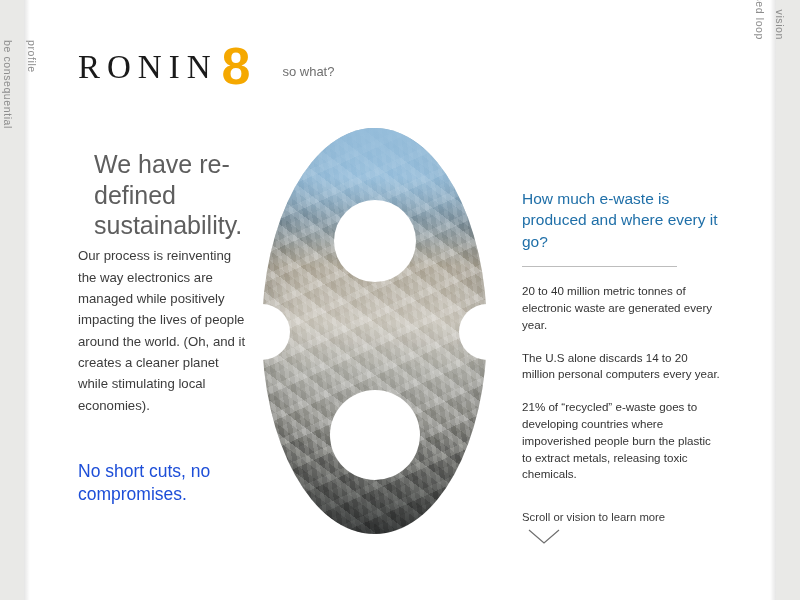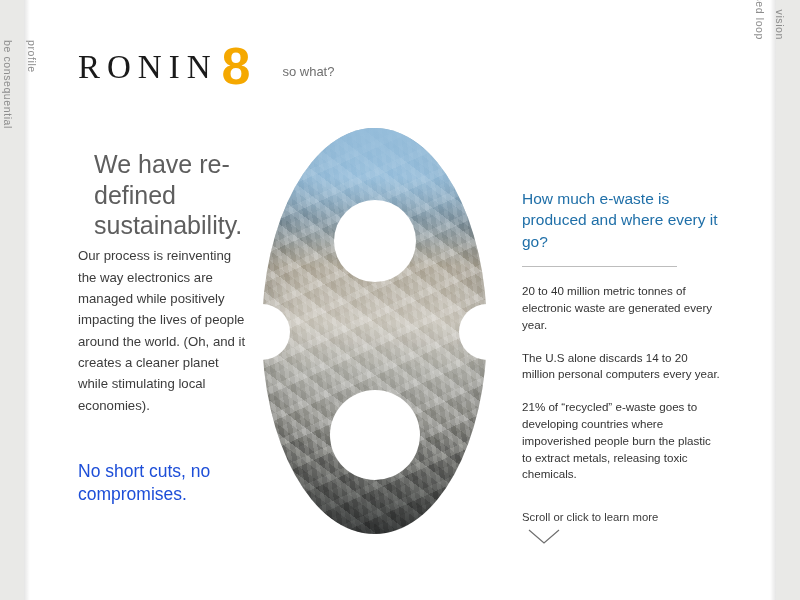--- a/index.html
+++ b/index.html
@@ -279,19 +279,19 @@
   </div>
 
   <div class="right-col">
     <h2 class="q-head">How much e-waste is produced and where every it go?</h2>
     <div class="rule"></div>
     <p class="fact">20 to 40 million metric tonnes of electronic waste are generated every year.</p>
     <p class="fact">The U.S alone discards 14 to 20 million personal computers every year.</p>
     <p class="fact">21% of “recycled” e-waste goes to developing countries where impoverished people burn the plastic to extract metals, releasing toxic chemicals.</p>
   </div>
 
-  <div class="scroll-hint">Scroll or click to learn more</div>
+  <div class="scroll-hint">Scroll or vision to learn more</div>
   <div class="chev">
     <svg width="34" height="18" viewBox="0 0 34 18" fill="none" aria-hidden="true">
       <path d="M2 2 L17 15 L32 2" stroke="#6f6f6f" stroke-width="1.2" fill="none"></path>
     </svg>
   </div>
 </div>
 
 </body></html>

